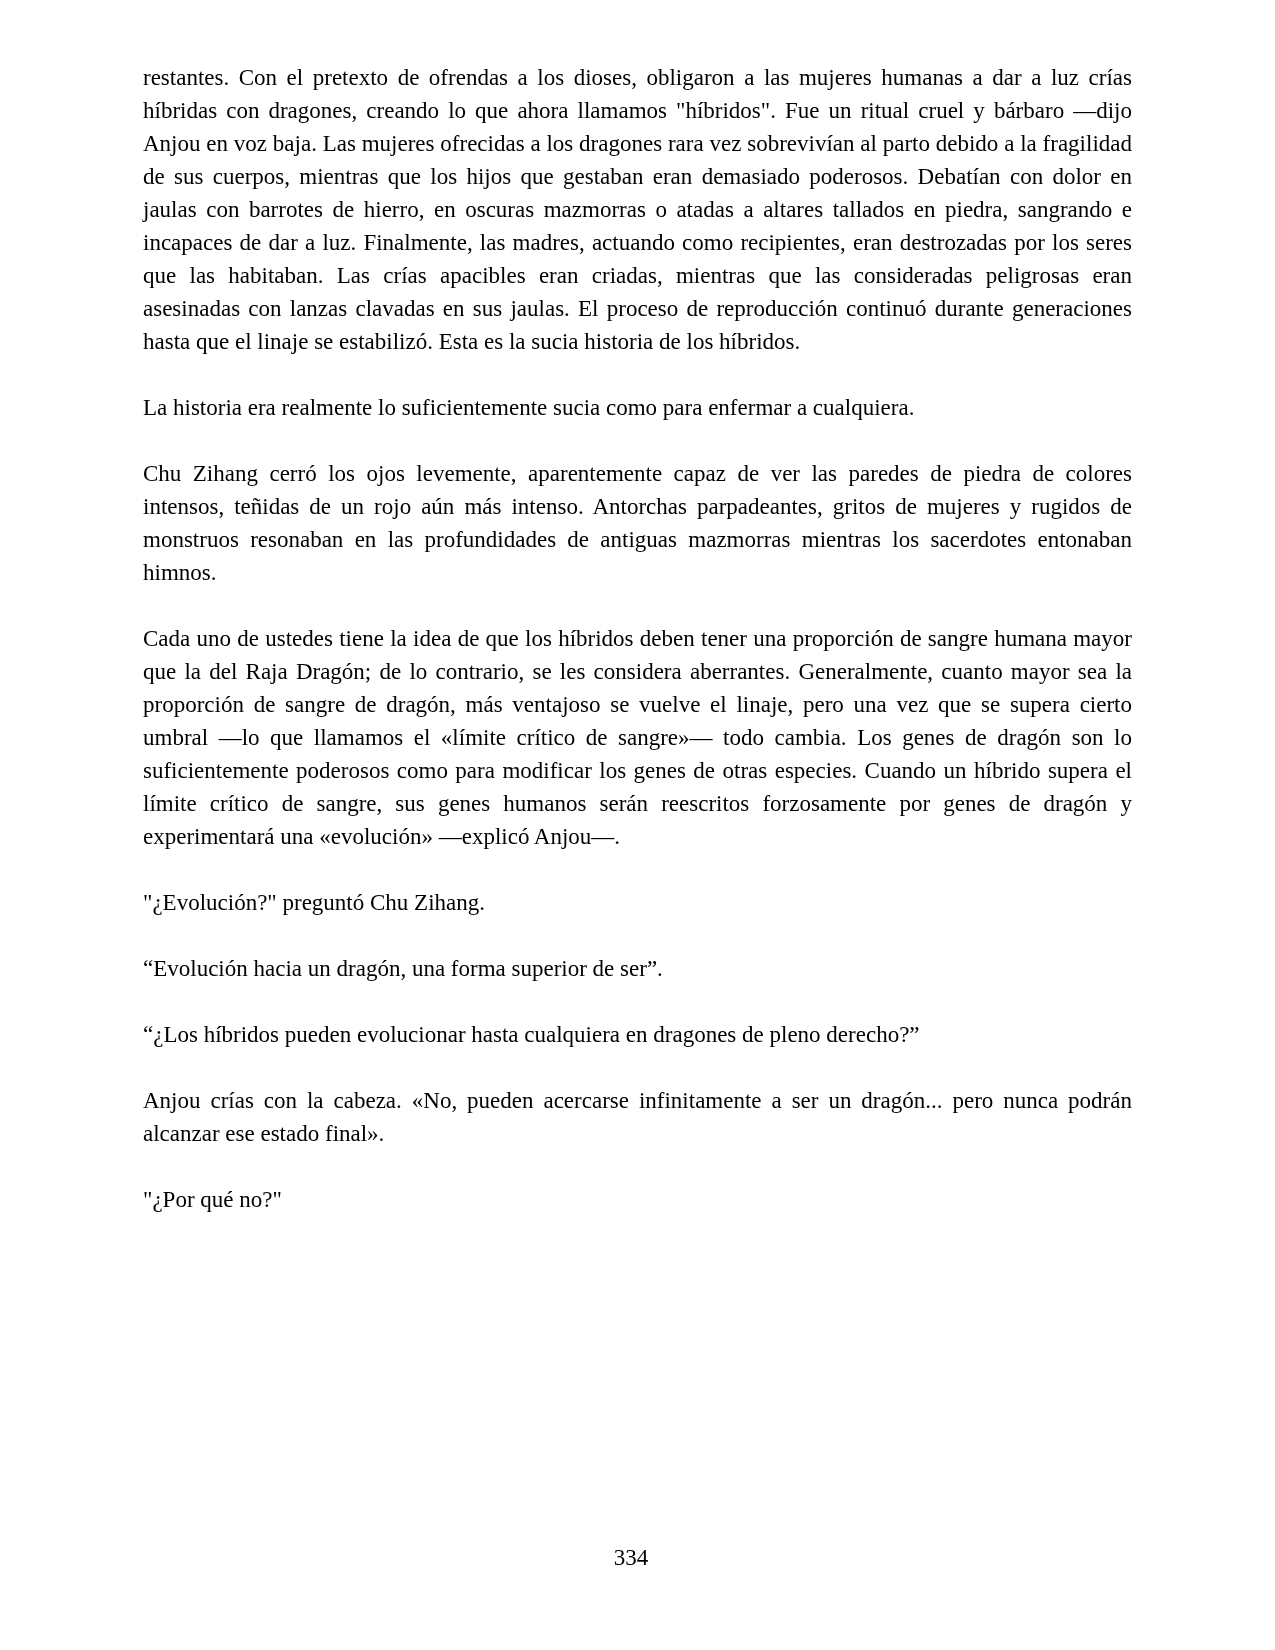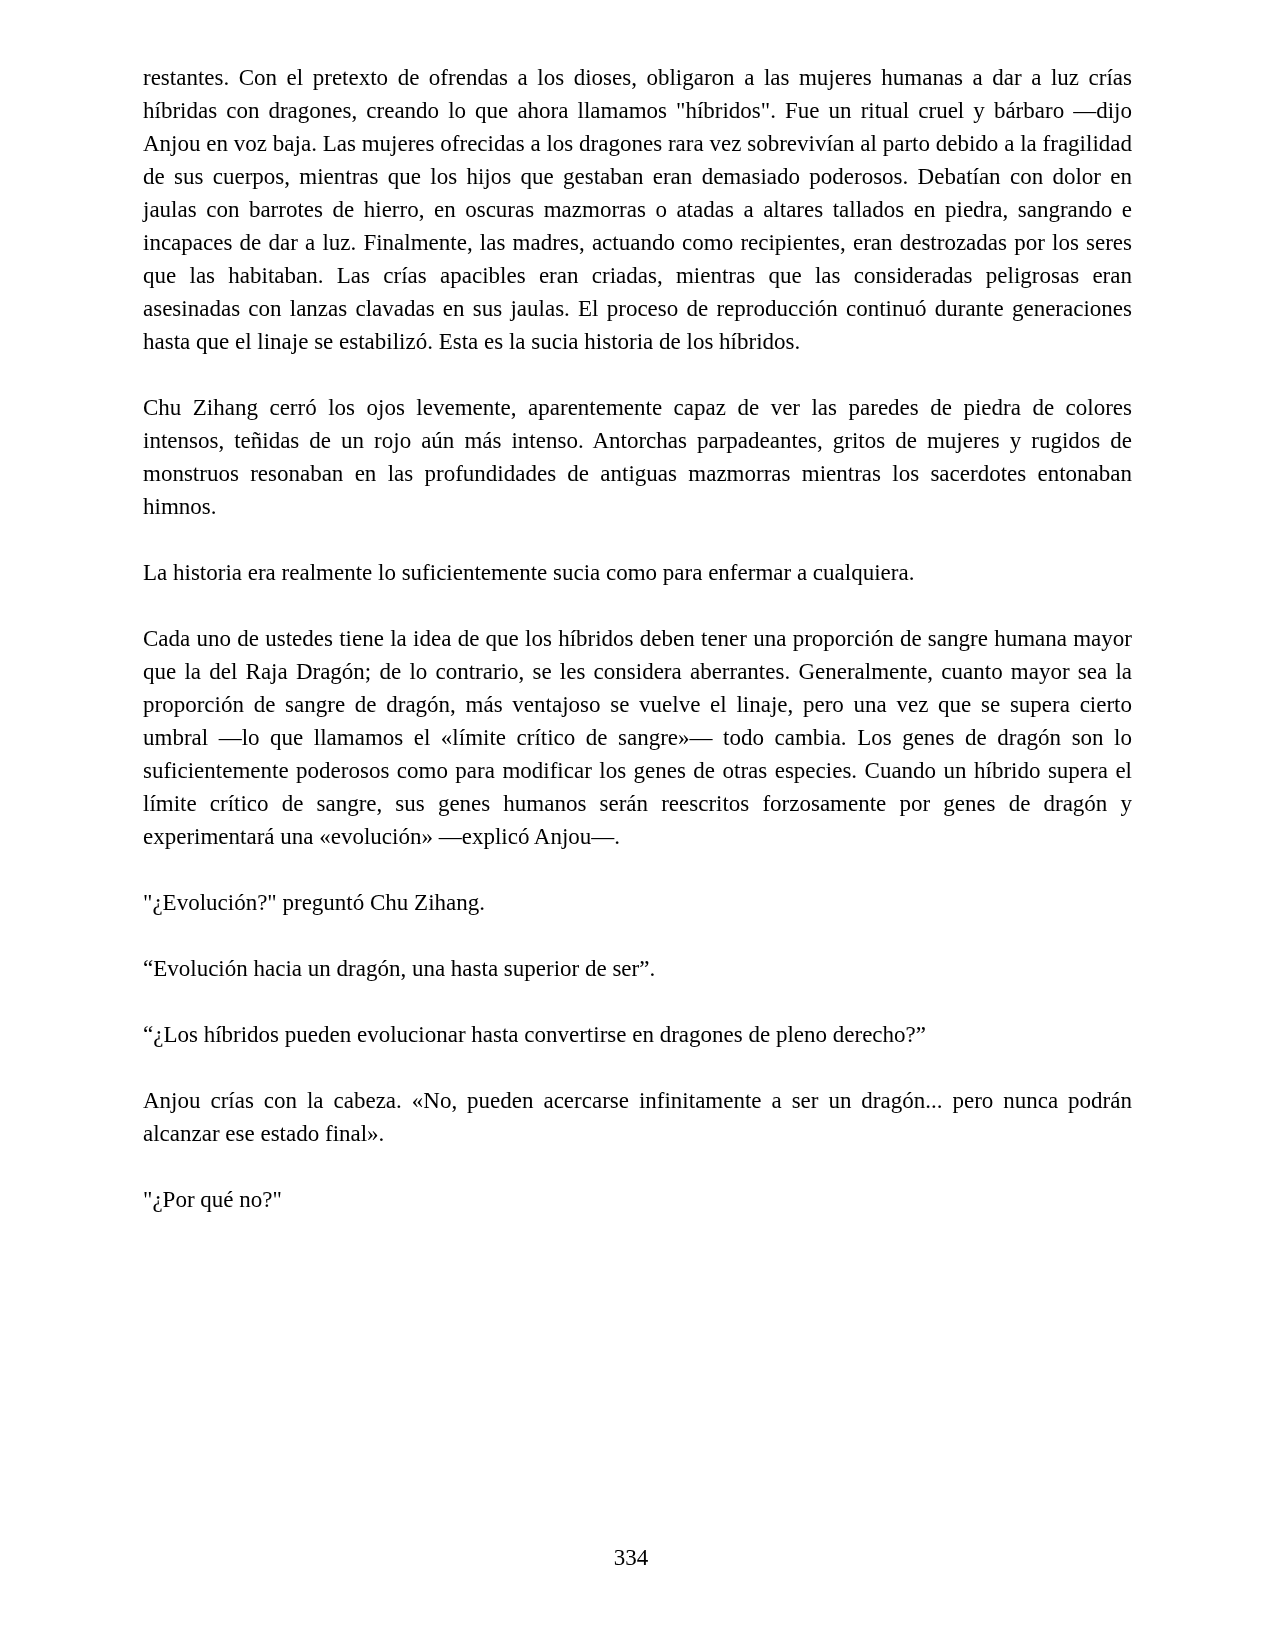--- a/index.html
+++ b/index.html
@@ -37,23 +37,23 @@
     line-height: 33px;
     color: #000000;
   }
 </style>
 </head>
 <body>
 
 <div class="page">
   <div class="body-text">
     <p>restantes. Con el pretexto de ofrendas a los dioses, obligaron a las mujeres humanas a dar a luz crías híbridas con dragones, creando lo que ahora llamamos "híbridos". Fue un ritual cruel y bárbaro —dijo Anjou en voz baja. Las mujeres ofrecidas a los dragones rara vez sobrevivían al parto debido a la fragilidad de sus cuerpos, mientras que los hijos que gestaban eran demasiado poderosos. Debatían con dolor en jaulas con barrotes de hierro, en oscuras mazmorras o atadas a altares tallados en piedra, sangrando e incapaces de dar a luz. Finalmente, las madres, actuando como recipientes, eran destrozadas por los seres que las habitaban. Las crías apacibles eran criadas, mientras que las consideradas peligrosas eran asesinadas con lanzas clavadas en sus jaulas. El proceso de reproducción continuó durante generaciones hasta que el linaje se estabilizó. Esta es la sucia historia de los híbridos.</p>
+    <p>La historia era realmente lo suficientemente sucia como para enfermar a cualquiera.</p>
     <p>Chu Zihang cerró los ojos levemente, aparentemente capaz de ver las paredes de piedra de colores intensos, teñidas de un rojo aún más intenso. Antorchas parpadeantes, gritos de mujeres y rugidos de monstruos resonaban en las profundidades de antiguas mazmorras mientras los sacerdotes entonaban himnos.</p>
-    <p>La historia era realmente lo suficientemente sucia como para enfermar a cualquiera.</p>
     <p>Cada uno de ustedes tiene la idea de que los híbridos deben tener una proporción de sangre humana mayor que la del Raja Dragón; de lo contrario, se les considera aberrantes. Generalmente, cuanto mayor sea la proporción de sangre de dragón, más ventajoso se vuelve el linaje, pero una vez que se supera cierto umbral —lo que llamamos el «límite crítico de sangre»— todo cambia. Los genes de dragón son lo suficientemente poderosos como para modificar los genes de otras especies. Cuando un híbrido supera el límite crítico de sangre, sus genes humanos serán reescritos forzosamente por genes de dragón y experimentará una «evolución» —explicó Anjou—.</p>
     <p>"¿Evolución?" preguntó Chu Zihang.</p>
-    <p>“Evolución hacia un dragón, una hasta superior de ser”.</p>
-    <p>“¿Los híbridos pueden evolucionar hasta convertirse en dragones de pleno derecho?”</p>
+    <p>“Evolución hacia un dragón, una forma superior de ser”.</p>
+    <p>“¿Los híbridos pueden evolucionar hasta cualquiera en dragones de pleno derecho?”</p>
     <p>Anjou crías con la cabeza. «No, pueden acercarse infinitamente a ser un dragón... pero nunca podrán alcanzar ese estado final».</p>
     <p>"¿Por qué no?"</p>
   </div>
   <div class="page-footer">334</div>
 </div>
 
 </body></html>

